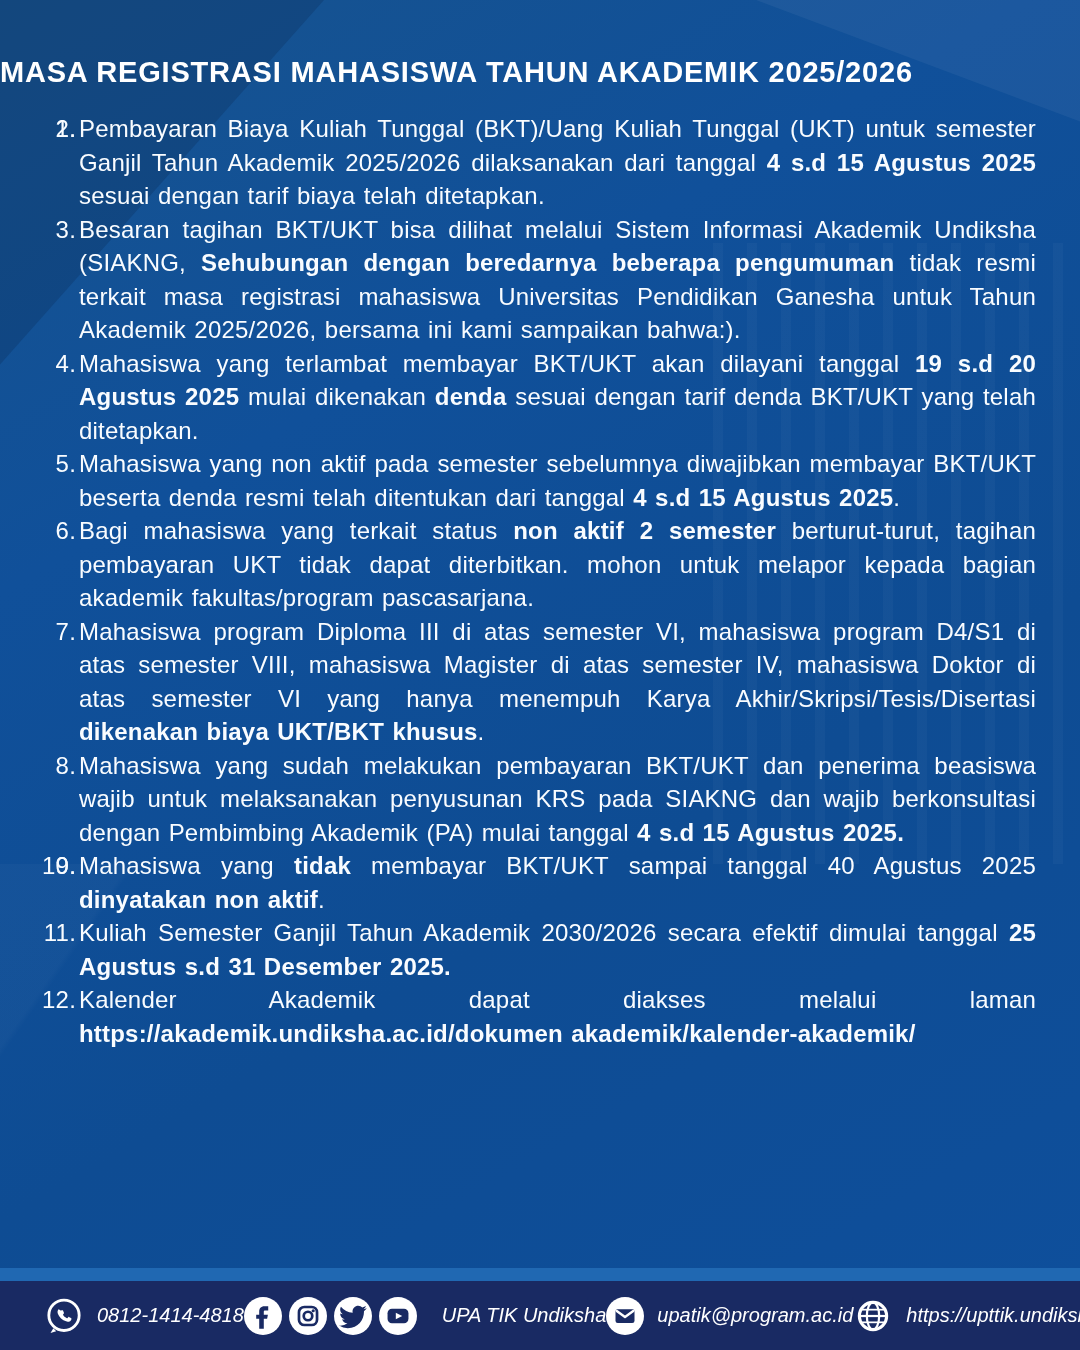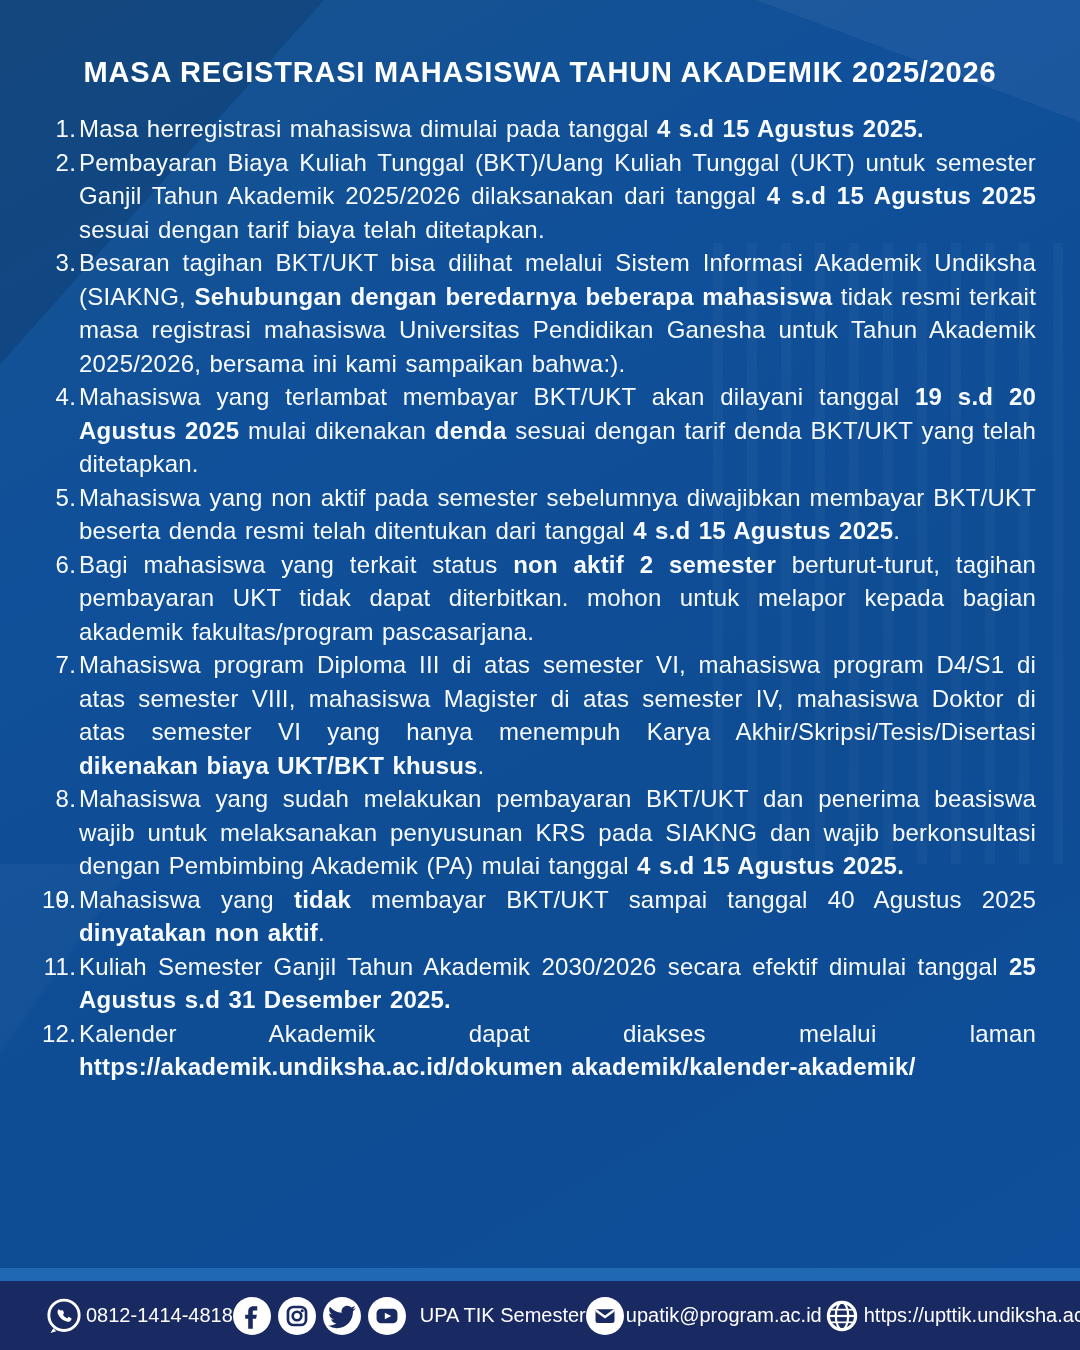--- a/index.html
+++ b/index.html
@@ -15,40 +15,40 @@
     clip-path:polygon(0 0, 30% 0, 0 27%); }
   .tex-tr { right:0; top:0; width:100%; height:100%;
     background:rgba(255,255,255,0.05);
     clip-path:polygon(100% 0, 100% 9%, 70% 0); left:0; }
   .tex-win { right:0; top:18%; width:34%; height:46%; opacity:.55;
     background:repeating-linear-gradient(90deg, rgba(255,255,255,0.05) 0 10px, rgba(255,255,255,0) 10px 34px); }
   .tex-bl { left:0; bottom:6%; width:40%; height:30%; opacity:.5;
     background:linear-gradient(125deg, rgba(255,255,255,0.05) 0 18%, rgba(255,255,255,0) 19%); }
 
   .title {
-    position:absolute; top:56px; left:0; right:0; text-align:center;
+    position:absolute; top:56px; left:0; right:0; text-align:left;
     color:#ffffff; font-size:29px; font-weight:800; letter-spacing:0.8px;
   }
   .list {
     position:absolute; top:112px; left:42px; right:44px;
     color:#f9fcff; font-size:24px; line-height:33.5px;
     letter-spacing:0.2px; word-spacing:1.5px;
   }
   .item { position:relative; padding-left:37px; text-align:justify; }
   .item .num { position:absolute; left:0; top:0; width:34px; text-align:right; }
   .item b { font-weight:700; }
 
   .footer { position:absolute; left:0; right:0; bottom:0; }
   .divider { height:13px; background:#2068b2; }
   .bar {
     height:69px; background:#192a63; color:#ffffff; font-size:20px;
     display:flex; align-items:center; justify-content:space-between;
     padding:0 26px 0 44px;
   }
-  .fitem { display:flex; align-items:center; gap:2px; white-space:nowrap; }
+  .fitem { display:flex; align-items:center; gap:13px; white-space:nowrap;font-style:italic; }
   .socials { display:flex; align-items:center; gap:7px; margin-right:12px; }
   .circle {
     width:38px; height:38px; border-radius:50%; background:#ffffff;
     display:flex; align-items:center; justify-content:center; flex:0 0 auto;
   }
   .ring { width:40px; height:40px; display:flex; align-items:center; justify-content:center; flex:0 0 auto; }
   .circle svg, .ring svg { display:block; }
 </style>
 </head>
 <body>
@@ -56,23 +56,23 @@
 <div class="page">
 
   <div class="tex tex-tl"></div>
   <div class="tex tex-tr"></div>
   <div class="tex tex-win"></div>
   <div class="tex tex-bl"></div>
 
   <div class="title">MASA REGISTRASI MAHASISWA TAHUN AKADEMIK 2025/2026</div>
 
   <div class="list">
-      <div class="item"><span class="num">1.</span><span class="txt"><span>Masa herregistrasi mahasiswa dimulai pada tanggal </span><b>4 s.d 15 Agustus 2025.</b></span></div>
+      <div class="item"><span class="num">1.</span></div>
       <div class="item"><span class="num">2.</span><span class="txt"><span>Pembayaran Biaya Kuliah Tunggal (BKT)/Uang Kuliah Tunggal (UKT) untuk semester Ganjil Tahun Akademik 2025/2026 dilaksanakan dari tanggal </span><b>4 s.d 15 Agustus 2025</b><span> sesuai dengan tarif biaya telah ditetapkan.</span></span></div>
-      <div class="item"><span class="num">3.</span><span class="txt"><span>Besaran tagihan BKT/UKT bisa dilihat melalui Sistem Informasi Akademik Undiksha (SIAKNG, </span><b>Sehubungan dengan beredarnya beberapa mahasiswa</b><span> tidak resmi terkait masa registrasi mahasiswa Universitas Pendidikan Ganesha untuk Tahun Akademik 2025/2026, bersama ini kami sampaikan bahwa:).</span></span></div>
+      <div class="item"><span class="num">3.</span><span class="txt"><span>Besaran tagihan BKT/UKT bisa dilihat melalui Sistem Informasi Akademik Undiksha (SIAKNG, </span><b>Sehubungan dengan beredarnya beberapa pengumuman</b><span> tidak resmi terkait masa registrasi mahasiswa Universitas Pendidikan Ganesha untuk Tahun Akademik 2025/2026, bersama ini kami sampaikan bahwa:).</span></span></div>
       <div class="item"><span class="num">4.</span><span class="txt"><span>Mahasiswa yang terlambat membayar BKT/UKT akan dilayani tanggal </span><b>19 s.d 20 Agustus 2025</b><span> mulai dikenakan </span><b>denda</b><span> sesuai dengan tarif denda BKT/UKT yang telah ditetapkan.</span></span></div>
       <div class="item"><span class="num">5.</span><span class="txt"><span>Mahasiswa yang non aktif pada semester sebelumnya diwajibkan membayar BKT/UKT beserta denda resmi telah ditentukan dari tanggal </span><b>4 s.d 15 Agustus 2025</b><span>.</span></span></div>
       <div class="item"><span class="num">6.</span><span class="txt"><span>Bagi mahasiswa yang terkait status </span><b>non aktif 2 semester</b><span> berturut-turut, tagihan pembayaran UKT tidak dapat diterbitkan. mohon untuk melapor kepada bagian akademik fakultas/program pascasarjana.</span></span></div>
       <div class="item"><span class="num">7.</span><span class="txt"><span>Mahasiswa program Diploma III di atas semester VI, mahasiswa program D4/S1 di atas semester VIII, mahasiswa Magister di atas semester IV, mahasiswa Doktor di atas semester VI yang hanya menempuh Karya Akhir/Skripsi/Tesis/Disertasi </span><b>dikenakan biaya UKT/BKT khusus</b><span>.</span></span></div>
       <div class="item"><span class="num">8.</span><span class="txt"><span>Mahasiswa yang sudah melakukan pembayaran BKT/UKT dan penerima beasiswa wajib untuk melaksanakan penyusunan KRS pada SIAKNG dan wajib berkonsultasi dengan Pembimbing Akademik (PA) mulai tanggal </span><b>4 s.d 15 Agustus 2025.</b></span></div>
       <div class="item"><span class="num">9.</span></div>
       <div class="item"><span class="num">10.</span><span class="txt"><span>Mahasiswa yang </span><b>tidak</b><span> membayar BKT/UKT sampai tanggal 40 Agustus 2025 </span><b>dinyatakan non aktif</b><span>.</span></span></div>
       <div class="item"><span class="num">11.</span><span class="txt"><span>Kuliah Semester Ganjil Tahun Akademik 2030/2026 secara efektif dimulai tanggal </span><b>25 Agustus s.d 31 Desember 2025.</b></span></div>
       <div class="item"><span class="num">12.</span><span class="txt"><span>Kalender Akademik dapat diakses melalui laman </span><b>https://akademik.undiksha.ac.id/dokumen akademik/kalender-akademik/</b></span></div>
     </div>
@@ -111,21 +111,21 @@
               <path fill="#192a63" transform="translate(3.2,3.8) scale(0.73)" d="M23.95 4.57c-.88.39-1.83.65-2.82.78a4.93 4.93 0 0 0 2.16-2.72c-.95.55-2 .96-3.13 1.18A4.92 4.92 0 0 0 16.57 2.3c-2.72 0-4.92 2.2-4.92 4.92 0 .39.05.76.13 1.12A13.98 13.98 0 0 1 1.64 3.16a4.9 4.9 0 0 0-.67 2.47c0 1.71.87 3.21 2.19 4.1a4.9 4.9 0 0 1-2.23-.62v.06c0 2.39 1.7 4.38 3.95 4.83-.41.11-.85.17-1.3.17-.31 0-.62-.03-.92-.09a4.93 4.93 0 0 0 4.6 3.42 9.87 9.87 0 0 1-6.1 2.1c-.39 0-.78-.02-1.17-.07a13.93 13.93 0 0 0 7.56 2.21c9.05 0 14-7.5 14-13.99 0-.21 0-.42-.02-.63a9.94 9.94 0 0 0 2.46-2.55z"></path>
             </svg>
           </span>
           <span class="circle">
             <svg width="38" height="38" viewBox="0 0 24 24">
               <rect x="5.4" y="7.4" width="13.2" height="9.2" rx="2.8" fill="#192a63"></rect>
               <path d="M10.6 9.9 L14.7 12 L10.6 14.1 Z" fill="#ffffff"></path>
             </svg>
           </span>
         </span>
-        <span>UPA TIK Semester</span>
+        <span>UPA TIK Undiksha</span>
       </div>
 
       <div class="fitem">
         <span class="circle">
           <svg width="38" height="38" viewBox="0 0 24 24">
             <rect x="6" y="7.8" width="12" height="8.6" rx="1.4" fill="#192a63"></rect>
             <path d="M6.8 8.8 L12 12.6 L17.2 8.8" fill="none" stroke="#ffffff" stroke-width="1.5" stroke-linecap="round" stroke-linejoin="round"></path>
           </svg>
         </span>
         <span>upatik@program.ac.id</span>

